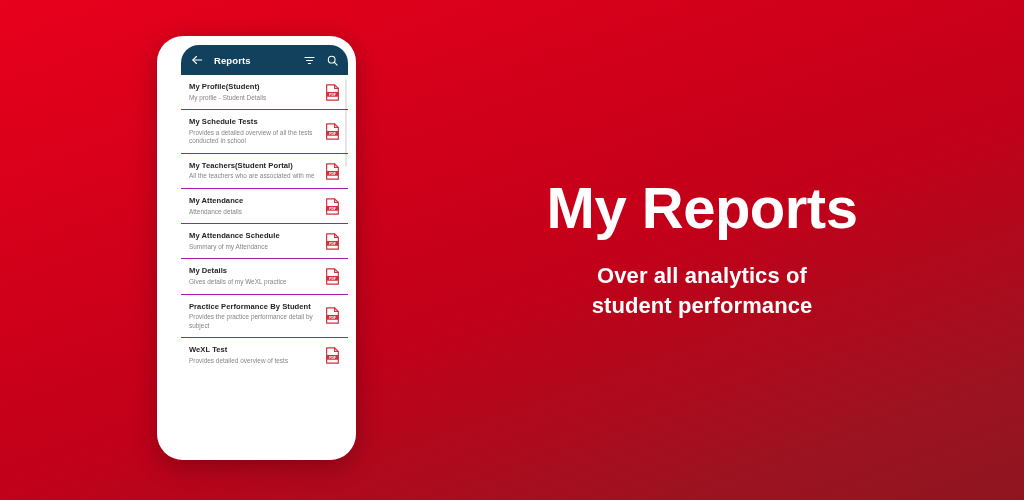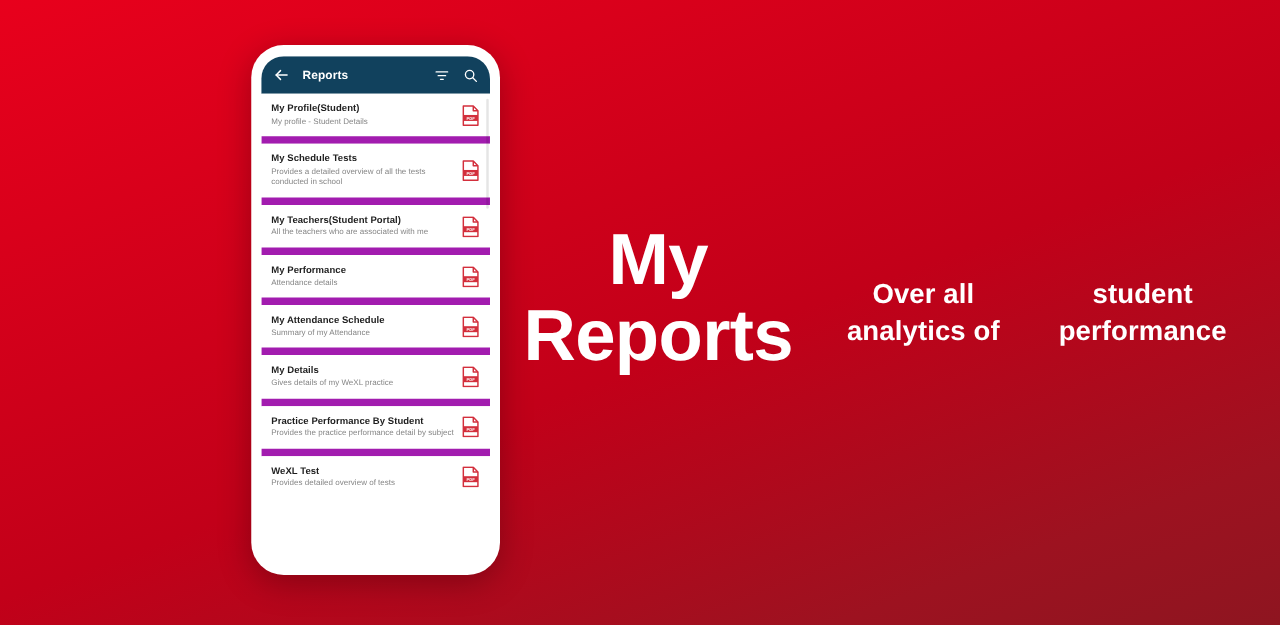--- a/index.html
+++ b/index.html
@@ -22,23 +22,22 @@
   
   #phone-mockup {
     position: absolute;
     left: 157px;
     top: 36px;
     width: 199px;
     height: 424px;
     background: #ffffff;
     border-radius: 26px;
     box-shadow: 0 6px 26px rgba(0,0,0,0.28);
-    padding: 9px 8px 9px 8px;
+    padding: 9px 8px 9px 24px;
     box-sizing: border-box;
-    margin-left: 44px;
   }
 
   #phone-screen {
     position: relative;
     width: 100%;
     height: 100%;
     background: #ffffff;
     border-radius: 18px;
     overflow: hidden;
   }
@@ -75,21 +74,21 @@
   #report-list {
     position: relative;
     background: #ffffff;
     height: calc(100% - 30px);
     overflow: hidden;
   }
   .list-item {
     display: flex;
     align-items: center;
     padding: 7px 8px 7px 8px;
-    border-bottom: 6px solid #a21caf;
+    border-bottom: 1px solid #a21caf;
     box-sizing: border-box;
     background: #ffffff;
   }
   .list-item:last-child { border-bottom: none; }
   .item-text { flex: 1 1 auto; padding-right: 6px; min-width: 0; }
   .item-title {
     font-size: 7.6px;
     font-weight: bold;
     color: #1e1e1e;
     line-height: 1.32;
@@ -133,21 +132,21 @@
   }
 
   
   #promo {
     position: absolute;
     left: 400px;
     top: 0;
     width: 604px;
     height: 500px;
     display: flex;
-    flex-direction: row;
+    flex-direction: column;
     align-items: center;
     justify-content: center;
     text-align: center;
   }
   #promo-heading {
     color: #ffffff;
     font-size: 58px;
     font-weight: bold;
     line-height: 1.05;
     margin: 0 0 22px 0;
@@ -226,21 +225,21 @@
               </div>
               <svg class="pdf-icon" viewBox="0 0 28 32">
                 <path d="M3 1.5 h15 l7 7 v22 h-22 z" fill="#ffffff" stroke="#d32f3c" stroke-width="2.2" stroke-linejoin="round"></path>
                 <path d="M18 1.5 v7 h7" fill="none" stroke="#d32f3c" stroke-width="2.2" stroke-linejoin="round"></path>
                 <rect x="3" y="15" width="22" height="9" fill="#d32f3c"></rect>
                 <text x="14" y="22" font-size="6.2" font-family="Liberation Sans, sans-serif" font-weight="bold" fill="#ffffff" text-anchor="middle">PDF</text>
               </svg>
             </div>
             <div class="list-item">
               <div class="item-text">
-                <p class="item-title">My Performance</p>
+                <p class="item-title">My Attendance</p>
                 <p class="item-sub">Attendance details</p>
               </div>
               <svg class="pdf-icon" viewBox="0 0 28 32">
                 <path d="M3 1.5 h15 l7 7 v22 h-22 z" fill="#ffffff" stroke="#d32f3c" stroke-width="2.2" stroke-linejoin="round"></path>
                 <path d="M18 1.5 v7 h7" fill="none" stroke="#d32f3c" stroke-width="2.2" stroke-linejoin="round"></path>
                 <rect x="3" y="15" width="22" height="9" fill="#d32f3c"></rect>
                 <text x="14" y="22" font-size="6.2" font-family="Liberation Sans, sans-serif" font-weight="bold" fill="#ffffff" text-anchor="middle">PDF</text>
               </svg>
             </div>
             <div class="list-item">

